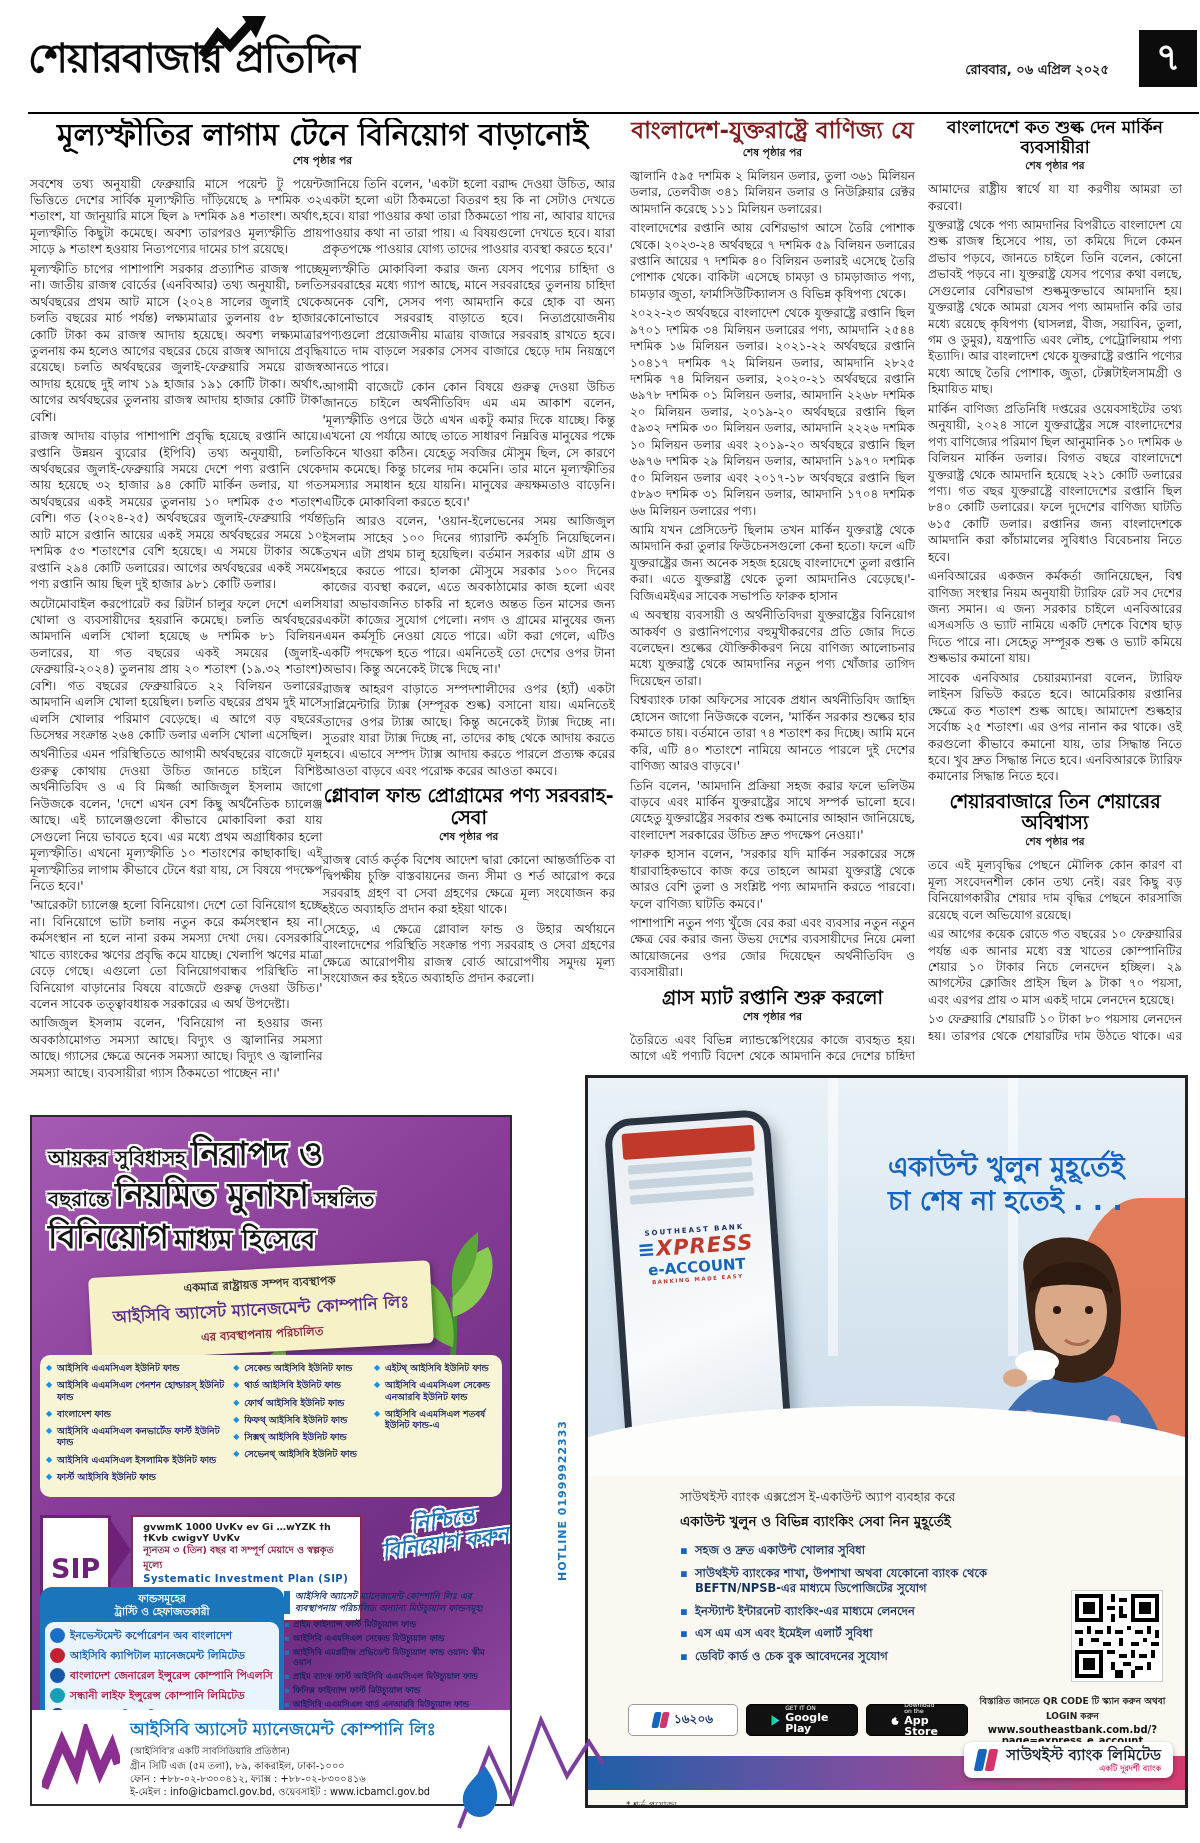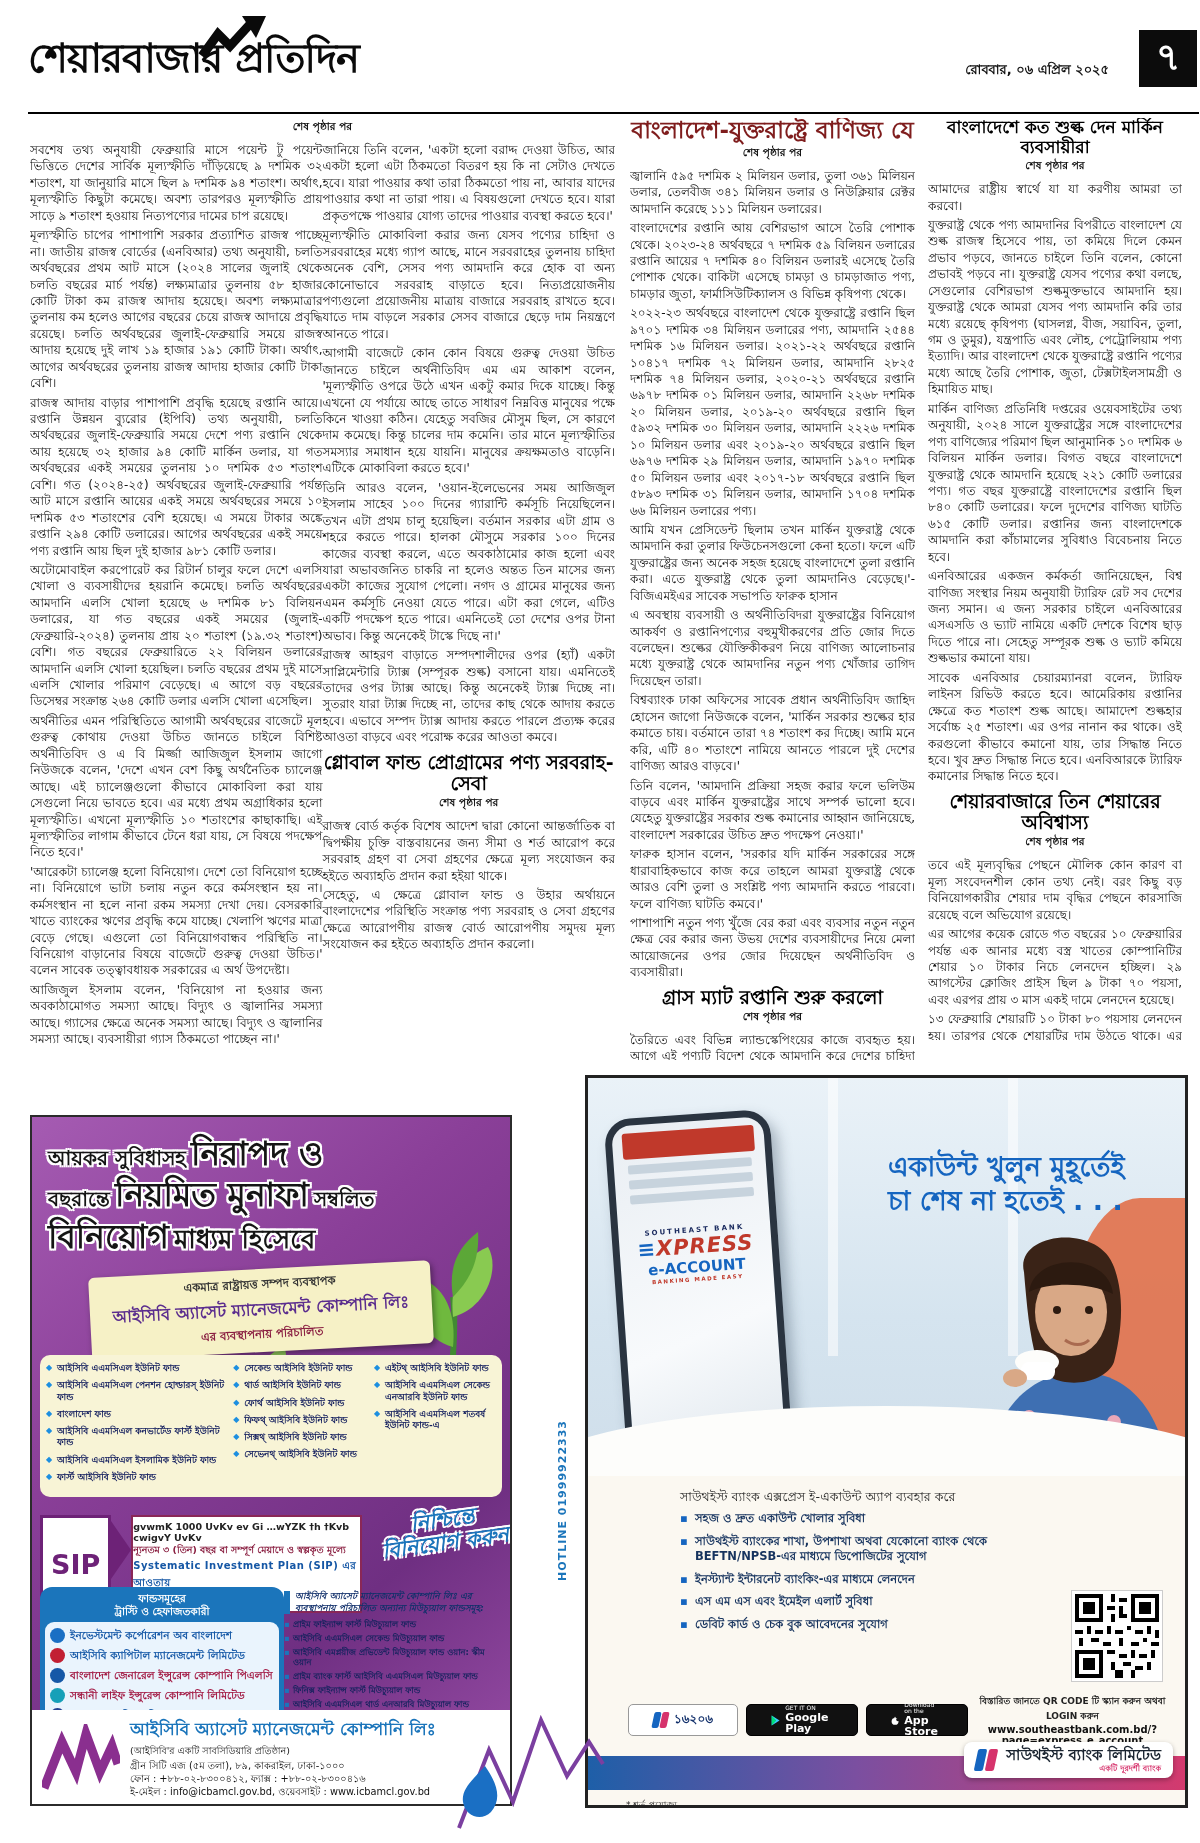--- a/index.html
+++ b/index.html
@@ -45,21 +45,21 @@
   .by3{font-size:11.5px;color:#8a1f41;font-weight:bold;}
   .fund-box{position:absolute;left:8px;top:238px;right:8px;background:#f8f4d6;border-radius:10px;padding:8px 6px;
             display:grid;grid-template-columns:1.35fr 1fr .92fr;gap:0 8px;}
   .fund-box ul{list-style:none;margin:0;padding:0;}
   .fund-item{font-size:9px;font-weight:bold;color:#141f5e;margin:0 0 6px;line-height:1.25;position:relative;padding-left:11px;}
   .fund-item::before{content:"◆";color:#1d8fe0;position:absolute;left:0;top:0;font-size:8px;}
   .sip-row{position:absolute;left:8px;top:398px;width:322px;display:flex;align-items:stretch;}
   .sip-box{background:#fff;border:3px solid #6d2277;color:#6d2277;font-weight:bold;font-size:27px;
            display:flex;align-items:center;padding:0 8px;}
   .sip-arrow{width:0;height:0;border-top:29px solid transparent;border-bottom:29px solid transparent;border-left:20px solid #6d2277;margin-top:6px;}
-  .sip-text{background:#fff;border:2px solid #8a2757;padding:4px 0;flex:1;}
+  .sip-text{background:#fff;border:2px solid #8a2757;padding:4px 10px;flex:1;}
   .sip-t1{font-size:9.5px;font-weight:bold;color:#222;}
   .sip-t2{font-size:9.5px;font-weight:bold;color:#8a1f41;}
   .sip-t3{font-size:10px;font-weight:bold;color:#1557a5;letter-spacing:.5px;}
   .sip-t4{font-size:9.5px;font-weight:bold;color:#8a1f41;}
   .invest-slogan{position:absolute;right:0px;top:392px;width:132px;transform:rotate(-8deg);text-align:center;
                  font-size:21px;font-weight:bold;font-style:italic;color:#1b75bb;line-height:1.1;
                  text-shadow:-2px -2px 0 #fff,2px -2px 0 #fff,-2px 2px 0 #fff,2px 2px 0 #fff;}
   .trustee-box{position:absolute;left:8px;top:470px;width:234px;background:#1b75bb;border-radius:12px;padding:5px;}
   .trustee-head{color:#fff;font-weight:bold;text-align:center;font-size:10.5px;line-height:1.25;}
   .trustee-list{background:#eaf4fd;border-radius:9px;margin-top:4px;padding:6px 5px 4px;}
@@ -144,20 +144,21 @@
       </svg>
     </div>
     <div class="date">রোববার, ০৬ এপ্রিল ২০২৫</div>
     <div class="page-box">
       <span>৭</span>
     </div>
     <div class="top-rule"></div>
   </div>
 
   <div class="article a-left">
+    <div class="h-main">মূল্যস্ফীতির লাগাম টেনে বিনিয়োগ বাড়ানোই</div>
     <div class="cont">শেষ পৃষ্ঠার পর</div>
     <div class="two-col">
       <div class="col">
           <p class="bp">সবশেষ তথ্য অনুযায়ী ফেব্রুয়ারি মাসে পয়েন্ট টু পয়েন্ট ভিত্তিতে দেশের সার্বিক মূল্যস্ফীতি দাঁড়িয়েছে ৯ দশমিক ৩২ শতাংশ, যা জানুয়ারি মাসে ছিল ৯ দশমিক ৯৪ শতাংশ। অর্থাৎ, মূল্যস্ফীতি কিছুটা কমেছে। অবশ্য তারপরও মূল্যস্ফীতি প্রায় সাড়ে ৯ শতাংশ হওয়ায় নিত্যপণ্যের দামের চাপ রয়েছে।</p>
           <p class="bp">মূল্যস্ফীতি চাপের পাশাপাশি সরকার প্রত্যাশিত রাজস্ব পাচ্ছে না। জাতীয় রাজস্ব বোর্ডের (এনবিআর) তথ্য অনুযায়ী, চলতি অর্থবছরের প্রথম আট মাসে (২০২৪ সালের জুলাই থেকে চলতি বছরের মার্চ পর্যন্ত) লক্ষ্যমাত্রার তুলনায় ৫৮ হাজার কোটি টাকা কম রাজস্ব আদায় হয়েছে। অবশ্য লক্ষ্যমাত্রার তুলনায় কম হলেও আগের বছরের চেয়ে রাজস্ব আদায়ে প্রবৃদ্ধি রয়েছে। চলতি অর্থবছরের জুলাই-ফেব্রুয়ারি সময়ে রাজস্ব আদায় হয়েছে দুই লাখ ১৯ হাজার ১৯১ কোটি টাকা। অর্থাৎ, আগের অর্থবছরের তুলনায় রাজস্ব আদায় হাজার কোটি টাকা বেশি।</p>
           <p class="bp">রাজস্ব আদায় বাড়ার পাশাপাশি প্রবৃদ্ধি হয়েছে রপ্তানি আয়ে। রপ্তানি উন্নয়ন ব্যুরোর (ইপিবি) তথ্য অনুযায়ী, চলতি অর্থবছরের জুলাই-ফেব্রুয়ারি সময়ে দেশে পণ্য রপ্তানি থেকে আয় হয়েছে ৩২ হাজার ৯৪ কোটি মার্কিন ডলার, যা গত অর্থবছরের একই সময়ের তুলনায় ১০ দশমিক ৫৩ শতাংশ বেশি। গত (২০২৪-২৫) অর্থবছরের জুলাই-ফেব্রুয়ারি পর্যন্ত আট মাসে রপ্তানি আয়ের একই সময়ে অর্থবছরের সময়ে ১০ দশমিক ৫৩ শতাংশের বেশি হয়েছে। এ সময়ে টাকার অঙ্কে রপ্তানি ২৯৪ কোটি ডলারের। আগের অর্থবছরের একই সময়ে পণ্য রপ্তানি আয় ছিল দুই হাজার ৯৮১ কোটি ডলার।</p>
           <p class="bp">অটোমোবাইল করপোরেট কর রিটার্ন চালুর ফলে দেশে এলসি খোলা ও ব্যবসায়ীদের হয়রানি কমেছে। চলতি অর্থবছরের আমদানি এলসি খোলা হয়েছে ৬ দশমিক ৮১ বিলিয়ন ডলারের, যা গত বছরের একই সময়ের (জুলাই-ফেব্রুয়ারি-২০২৪) তুলনায় প্রায় ২০ শতাংশ (১৯.৩২ শতাংশ) বেশি। গত বছরের ফেব্রুয়ারিতে ২২ বিলিয়ন ডলারের আমদানি এলসি খোলা হয়েছিল। চলতি বছরের প্রথম দুই মাসে এলসি খোলার পরিমাণ বেড়েছে। এ আগে বড় বছরের ডিসেম্বর সংক্রান্ত ২৬৪ কোটি ডলার এলসি খোলা এসেছিল।</p>
           <p class="bp">অর্থনীতির এমন পরিস্থিতিতে আগামী অর্থবছরের বাজেটে মূল গুরুত্ব কোথায় দেওয়া উচিত জানতে চাইলে বিশিষ্ট অর্থনীতিবিদ ও এ বি মির্জ্জা আজিজুল ইসলাম জাগো নিউজকে বলেন, 'দেশে এখন বেশ কিছু অর্থনৈতিক চ্যালেঞ্জ আছে। এই চ্যালেঞ্জগুলো কীভাবে মোকাবিলা করা যায় সেগুলো নিয়ে ভাবতে হবে। এর মধ্যে প্রথম অগ্রাধিকার হলো মূল্যস্ফীতি। এখনো মূল্যস্ফীতি ১০ শতাংশের কাছাকাছি। এই মূল্যস্ফীতির লাগাম কীভাবে টেনে ধরা যায়, সে বিষয়ে পদক্ষেপ নিতে হবে।'</p>
           <p class="bp">'আরেকটা চ্যালেঞ্জ হলো বিনিয়োগ। দেশে তো বিনিয়োগ হচ্ছে না। বিনিয়োগে ভাটা চলায় নতুন করে কর্মসংস্থান হয় না। কর্মসংস্থান না হলে নানা রকম সমস্যা দেখা দেয়। বেসরকারি খাতে ব্যাংকের ঋণের প্রবৃদ্ধি কমে যাচ্ছে। খেলাপি ঋণের মাত্রা বেড়ে গেছে। এগুলো তো বিনিয়োগবান্ধব পরিস্থিতি না। বিনিয়োগ বাড়ানোর বিষয়ে বাজেটে গুরুত্ব দেওয়া উচিত।' বলেন সাবেক তত্ত্বাবধায়ক সরকারের এ অর্থ উপদেষ্টা।</p>
           <p class="bp">আজিজুল ইসলাম বলেন, 'বিনিয়োগ না হওয়ার জন্য অবকাঠামোগত সমস্যা আছে। বিদ্যুৎ ও জ্বালানির সমস্যা আছে। গ্যাসের ক্ষেত্রে অনেক সমস্যা আছে। বিদ্যুৎ ও জ্বালানির সমস্যা আছে। ব্যবসায়ীরা গ্যাস ঠিকমতো পাচ্ছেন না।'</p>
@@ -404,20 +405,21 @@
         <path d="M136 128 C144 134 154 134 160 128" stroke="#a96a50" stroke-width="3" fill="none"></path>
         <ellipse cx="108" cy="150" rx="22" ry="12" fill="#fdfdfb"></ellipse>
         <rect x="92" y="150" width="34" height="18" rx="8" fill="#ffffff"></rect>
         <ellipse cx="86" cy="166" rx="12" ry="9" fill="#d9a886"></ellipse>
       </svg>
       <div class="table"></div>
     </div>
 
     <div class="seb-panel">
       <div class="sp1">সাউথইস্ট ব্যাংক এক্সপ্রেস ই-একাউন্ট অ্যাপ ব্যবহার করে</div>
+      <div class="sp2">একাউন্ট খুলুন ও বিভিন্ন ব্যাংকিং সেবা নিন মুহূর্তেই</div>
       <ul class="seb-feats">
           <li class="seb-feat">সহজ ও দ্রুত একাউন্ট খোলার সুবিধা</li>
           <li class="seb-feat">সাউথইস্ট ব্যাংকের শাখা, উপশাখা অথবা যেকোনো ব্যাংক থেকে BEFTN/NPSB-এর মাধ্যমে ডিপোজিটের সুযোগ</li>
           <li class="seb-feat">ইনস্ট্যান্ট ইন্টারনেট ব্যাংকিং-এর মাধ্যমে লেনদেন</li>
           <li class="seb-feat">এস এম এস এবং ইমেইল এলার্ট সুবিধা</li>
           <li class="seb-feat">ডেবিট কার্ড ও চেক বুক আবেদনের সুযোগ</li>
         </ul>
       <svg class="qr" width="84" height="84" viewBox="0 0 21 21" shape-rendering="crispEdges">
         <rect width="21" height="21" fill="#fff"></rect>
         <path fill="#000" d="M0 0h7v7h-7z M14 0h7v7h-7z M0 14h7v7h-7z"></path>

